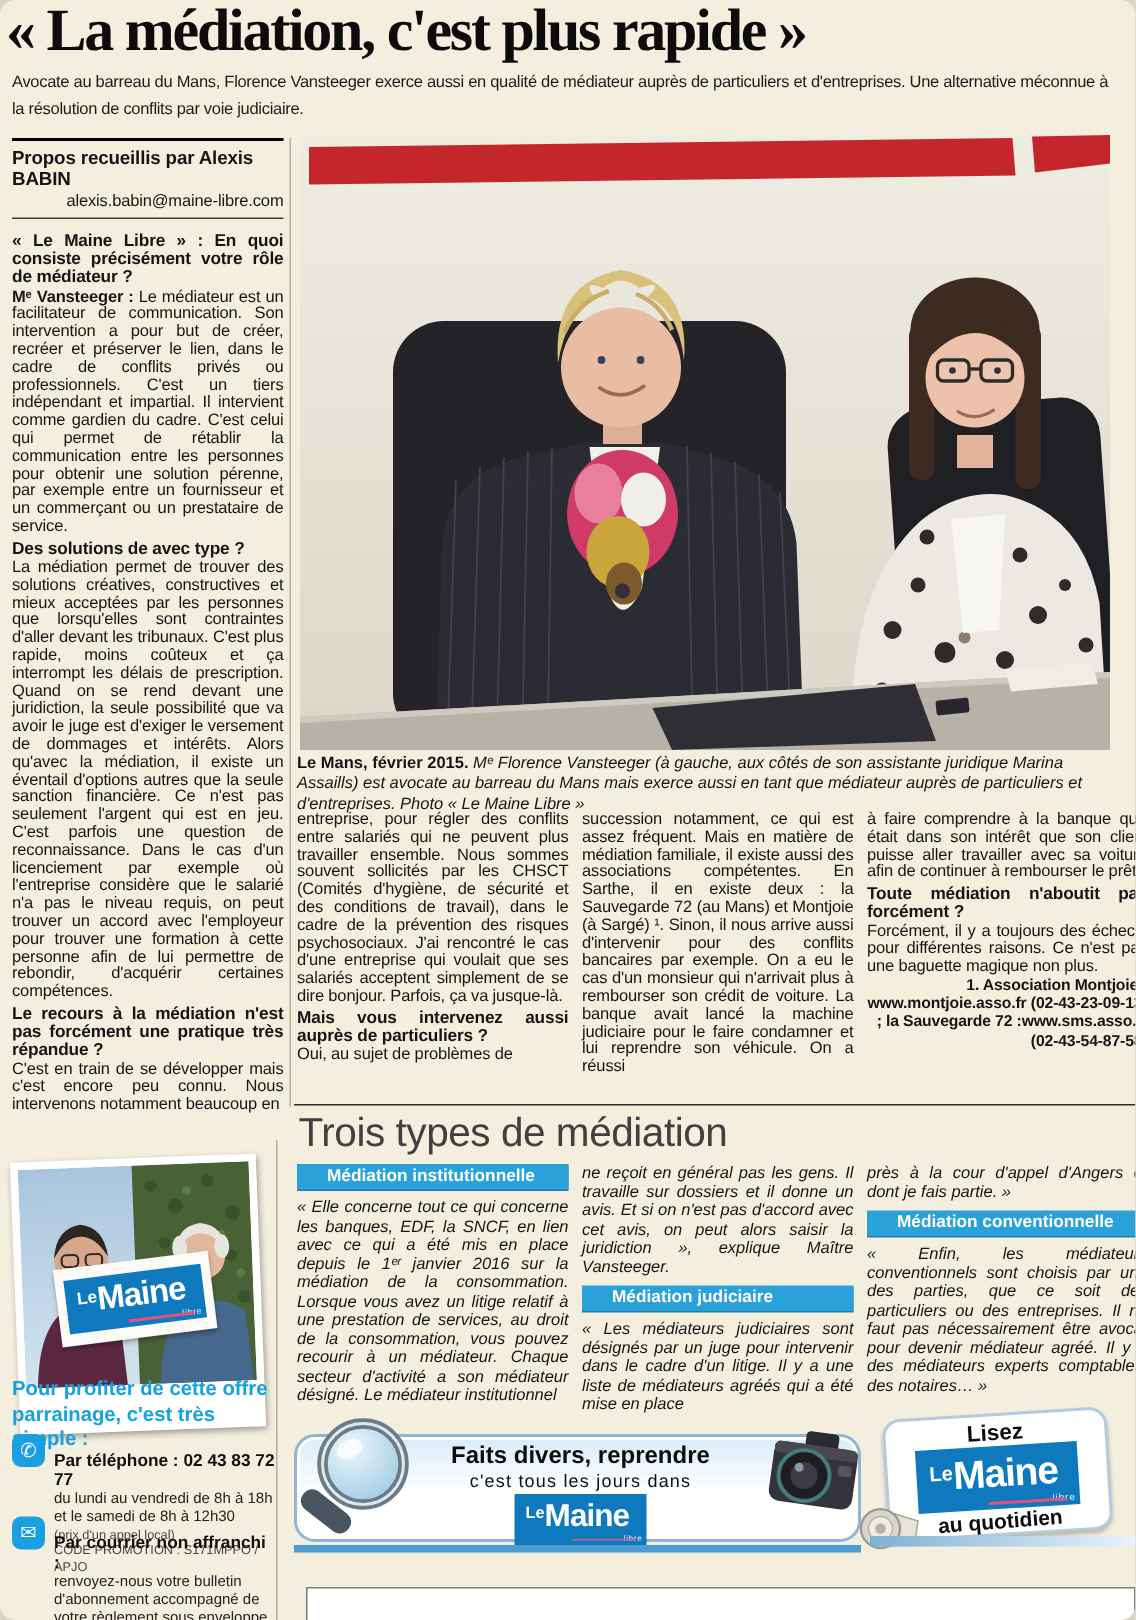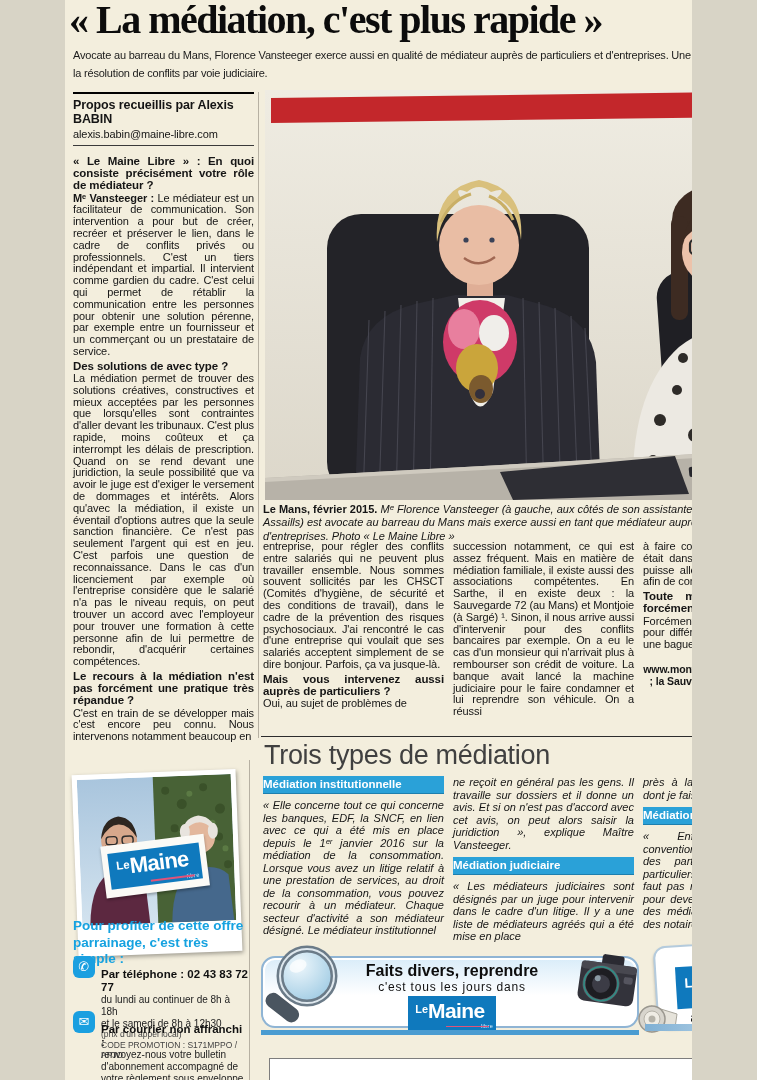--- a/index.html
+++ b/index.html
@@ -1,20 +1,21 @@
 <!DOCTYPE html>
 <html><head>
 <meta charset="utf-8">
 <style>
   html,body{margin:0;padding:0;background:#d8d4c6;}
   #page{
-    position:relative;width:627px;height:1080px;margin:0 auto;
+    position:relative;width:757px;height:1080px;margin:0 auto;
     background:#f3eedd;overflow:hidden;
     font-family:"Liberation Sans","DejaVu Sans",sans-serif;
     color:#151515;
+    border-radius:10px;
   }
   
   .headline{
     position:absolute;left:4px;top:-4px;width:750px;
     font-family:"Liberation Serif","DejaVu Serif",serif;
     font-weight:bold;font-size:40px;line-height:48px;letter-spacing:-1.5px;
     color:#0c0c0c;white-space:nowrap;
   }
   .subtitle{
     position:absolute;left:8px;top:46px;width:738px;
@@ -24,42 +25,42 @@
   
   .col{position:absolute;width:181px;font-size:11px;line-height:11.8px;text-align:justify;letter-spacing:-0.1px;}
   .col p{margin:0;}
   .col .q{font-weight:bold;margin:2px 0 1px;font-size:11.5px;line-height:12.2px;}
   .lead{font-weight:bold;}
   #col1{left:8px;top:92px;height:648px;}
   #col2{left:198px;top:541px;height:198px;}
   #col3{left:388px;top:541px;height:198px;}
   #col4{left:578px;top:541px;width:187px;height:198px;}
   .byline-author{font-weight:bold;font-size:12.5px;line-height:14px;border-top:2.5px solid #000;padding-top:4px;text-align:left;}
-  .byline-email{font-size:11px;line-height:13px;padding:2px 0 4px;border-bottom:1px solid #3a3a3a;margin-bottom:9px;text-align:left;}
+  .byline-email{font-size:11px;line-height:13px;padding:2px 0 4px;border-bottom:1px solid #3a3a3a;margin-bottom:9px;text-align:right;}
   .footnote{font-weight:bold;font-size:10.5px;line-height:12.2px;text-align:right;margin-top:3px;}
   
   .vrule{position:absolute;width:1px;background:#b6b0a2;}
   #rule-article{left:193px;top:92px;height:646px;}
   #rule-side{left:184px;top:760px;height:320px;}
   #sec-sep{position:absolute;left:196px;top:736px;width:561px;height:1px;background:#2c2c2c;}
   
   #photo{position:absolute;left:200px;top:90px;width:540px;height:410px;}
   #caption{position:absolute;left:198px;top:503px;width:549px;font-size:11px;line-height:13.4px;}
   #caption .cap-lead{font-weight:bold;}
   #caption .cap-text{font-style:italic;margin-top:24px;}
   
   #sec-title{position:absolute;left:199px;top:740px;font-size:27px;line-height:30px;font-weight:normal;color:#404040;letter-spacing:-0.3px;}
   .sec-col{position:absolute;top:776px;width:181px;font-size:11px;line-height:12.5px;text-align:justify;}
   #secA{left:198px;}
   #secB{left:388px;}
   #secC{left:578px;width:187px;}
   .sec-col p{margin:0 0 2px;font-style:italic;}
   .sec-label{
     background:#2aa1d8;color:#fff;font-weight:bold;font-style:normal;
-    font-size:11.5px;line-height:17px;height:17px;padding-left:0;
+    font-size:11.5px;line-height:17px;height:17px;padding-left:20px;
     margin:6px 0 6px;box-shadow:0 1px 0 #1d7fae;
   }
   .sec-label:first-child{margin-top:0;}
   
   #promo-card{
     position:absolute;left:10px;top:772px;width:164px;height:182px;
     background:#fff;padding:5px;transform:rotate(-2.2deg);
     box-shadow:1px 2px 4px rgba(0,0,0,0.35);box-sizing:border-box;
   }
   #promo-card svg{display:block;}
@@ -323,21 +324,21 @@
       <span class="lm-logo" style="font-size:22px;"><span class="lm-le">Le</span><span class="lm-maine">Maine</span><span class="lm-libre">libre</span></span>
     </div>
   </div>
 
   <div id="offer-heading">Pour profiter de cette offre parrainage, c'est très simple :</div>
 
   <div class="contact-block" id="phone-block">
     <div class="contact-icon">✆</div>
     <div class="contact-text">
       <div class="contact-label">Par téléphone : 02 43 83 72 77</div>
-      <div class="contact-line">du lundi au continuer de 8h à 18h</div>
+      <div class="contact-line">du lundi au vendredi de 8h à 18h</div>
       <div class="contact-line">et le samedi de 8h à 12h30</div>
       <div class="contact-small">(prix d'un appel local)</div>
       <div class="contact-small">CODE PROMOTION : S171MPPO / APJO</div>
     </div>
   </div>
 
   <div class="contact-block" id="mail-block">
     <div class="contact-icon">✉</div>
     <div class="contact-text">
       <div class="contact-label">Par courrier non affranchi :</div>

